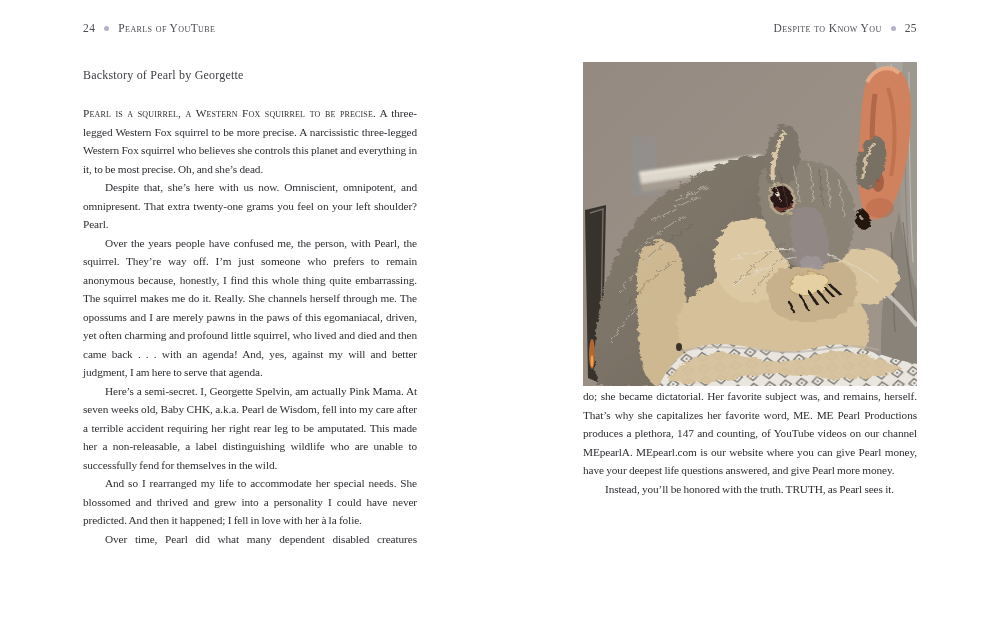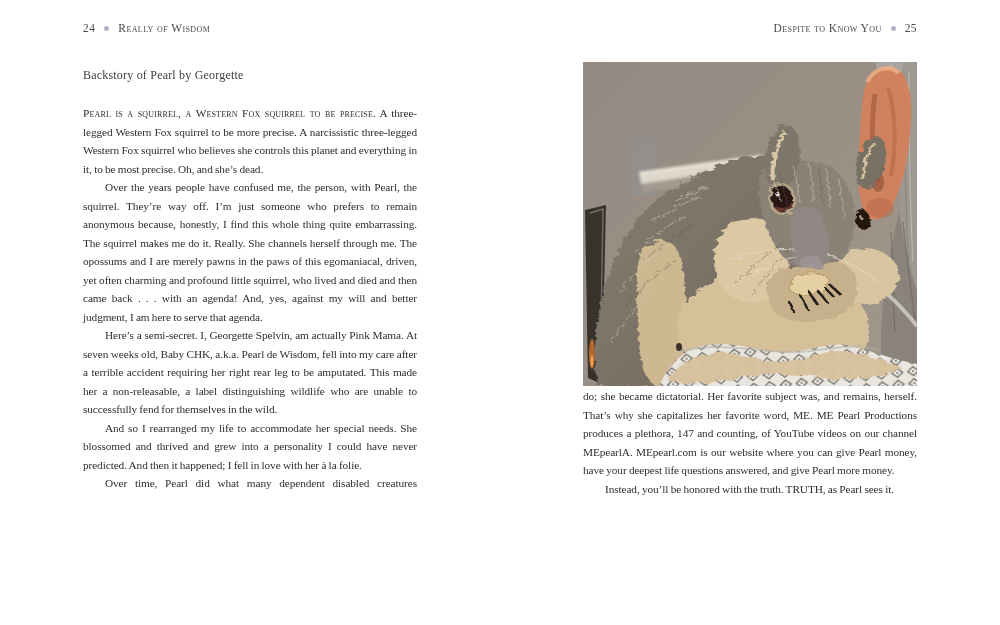--- a/index.html
+++ b/index.html
@@ -34,33 +34,34 @@
   .photo-frame svg { display:block; }
 </style>
 </head>
 <body>
 
 <div class="spread">
 
   <div class="running-head rh-left">
     <span>24</span>
     <span class="sep-dot"></span>
-    <span class="smallcap-head">Really of Wisdom</span>
+    <span class="smallcap-head">Pearls of YouTube</span>
   </div>
 
   <div class="running-head rh-right">
     <span class="smallcap-head">Despite to Know You</span>
     <span class="sep-dot"></span>
     <span>25</span>
   </div>
 
   <div class="chapter-title">Backstory of Pearl by Georgette</div>
 
   <div class="body-text" id="left-body">
       <p><span class="smallcaps">Pearl is a squirrel, a Western Fox squirrel to be precise.</span><span class="normal"> A three-legged Western Fox squirrel to be more precise. A narcissistic three-legged Western Fox squirrel who believes she controls this planet and everything in it, to be most precise. Oh, and she’s dead.</span></p>
+      <p class="indent"><span class="normal">Despite that, she’s here with us now. Omniscient, omnipotent, and omnipresent. That extra twenty-one grams you feel on your left shoulder? Pearl.</span></p>
       <p class="indent"><span class="normal">Over the years people have confused me, the person, with Pearl, the squirrel. They’re way off. I’m just someone who prefers to remain anonymous because, honestly, I find this whole thing quite embarrassing. The squirrel makes me do it. Really. She channels herself through me. The opossums and I are merely pawns in the paws of this egomaniacal, driven, yet often charming and profound little squirrel, who lived and died and then came back . . . with an agenda! And, yes, against my will and better judgment, I am here to serve that agenda.</span></p>
       <p class="indent"><span class="normal">Here’s a semi-secret. I, Georgette Spelvin, am actually Pink Mama. At seven weeks old, Baby CHK, a.k.a. Pearl de Wisdom, fell into my care after a terrible accident requiring her right rear leg to be amputated. This made her a non-releasable, a label distinguishing wildlife who are unable to successfully fend for themselves in the wild.</span></p>
       <p class="indent"><span class="normal">And so I rearranged my life to accommodate her special needs. She blossomed and thrived and grew into a personality I could have never predicted. And then it happened; I fell in love with her </span><span class="italic">à la folie.</span></p>
       <p class="indent cont"><span class="normal">Over time, Pearl did what many dependent disabled creatures</span></p>
     </div>
 
   <div class="photo-frame" title="Three-legged Western Fox squirrel clutching a treat in its paws while perched on a person's sweatered shoulder beside their ear">
     <svg width="334" height="324" viewBox="0 0 334 324">
       <defs>
         <linearGradient id="wallg" x1="0" y1="0" x2="1" y2="1">

